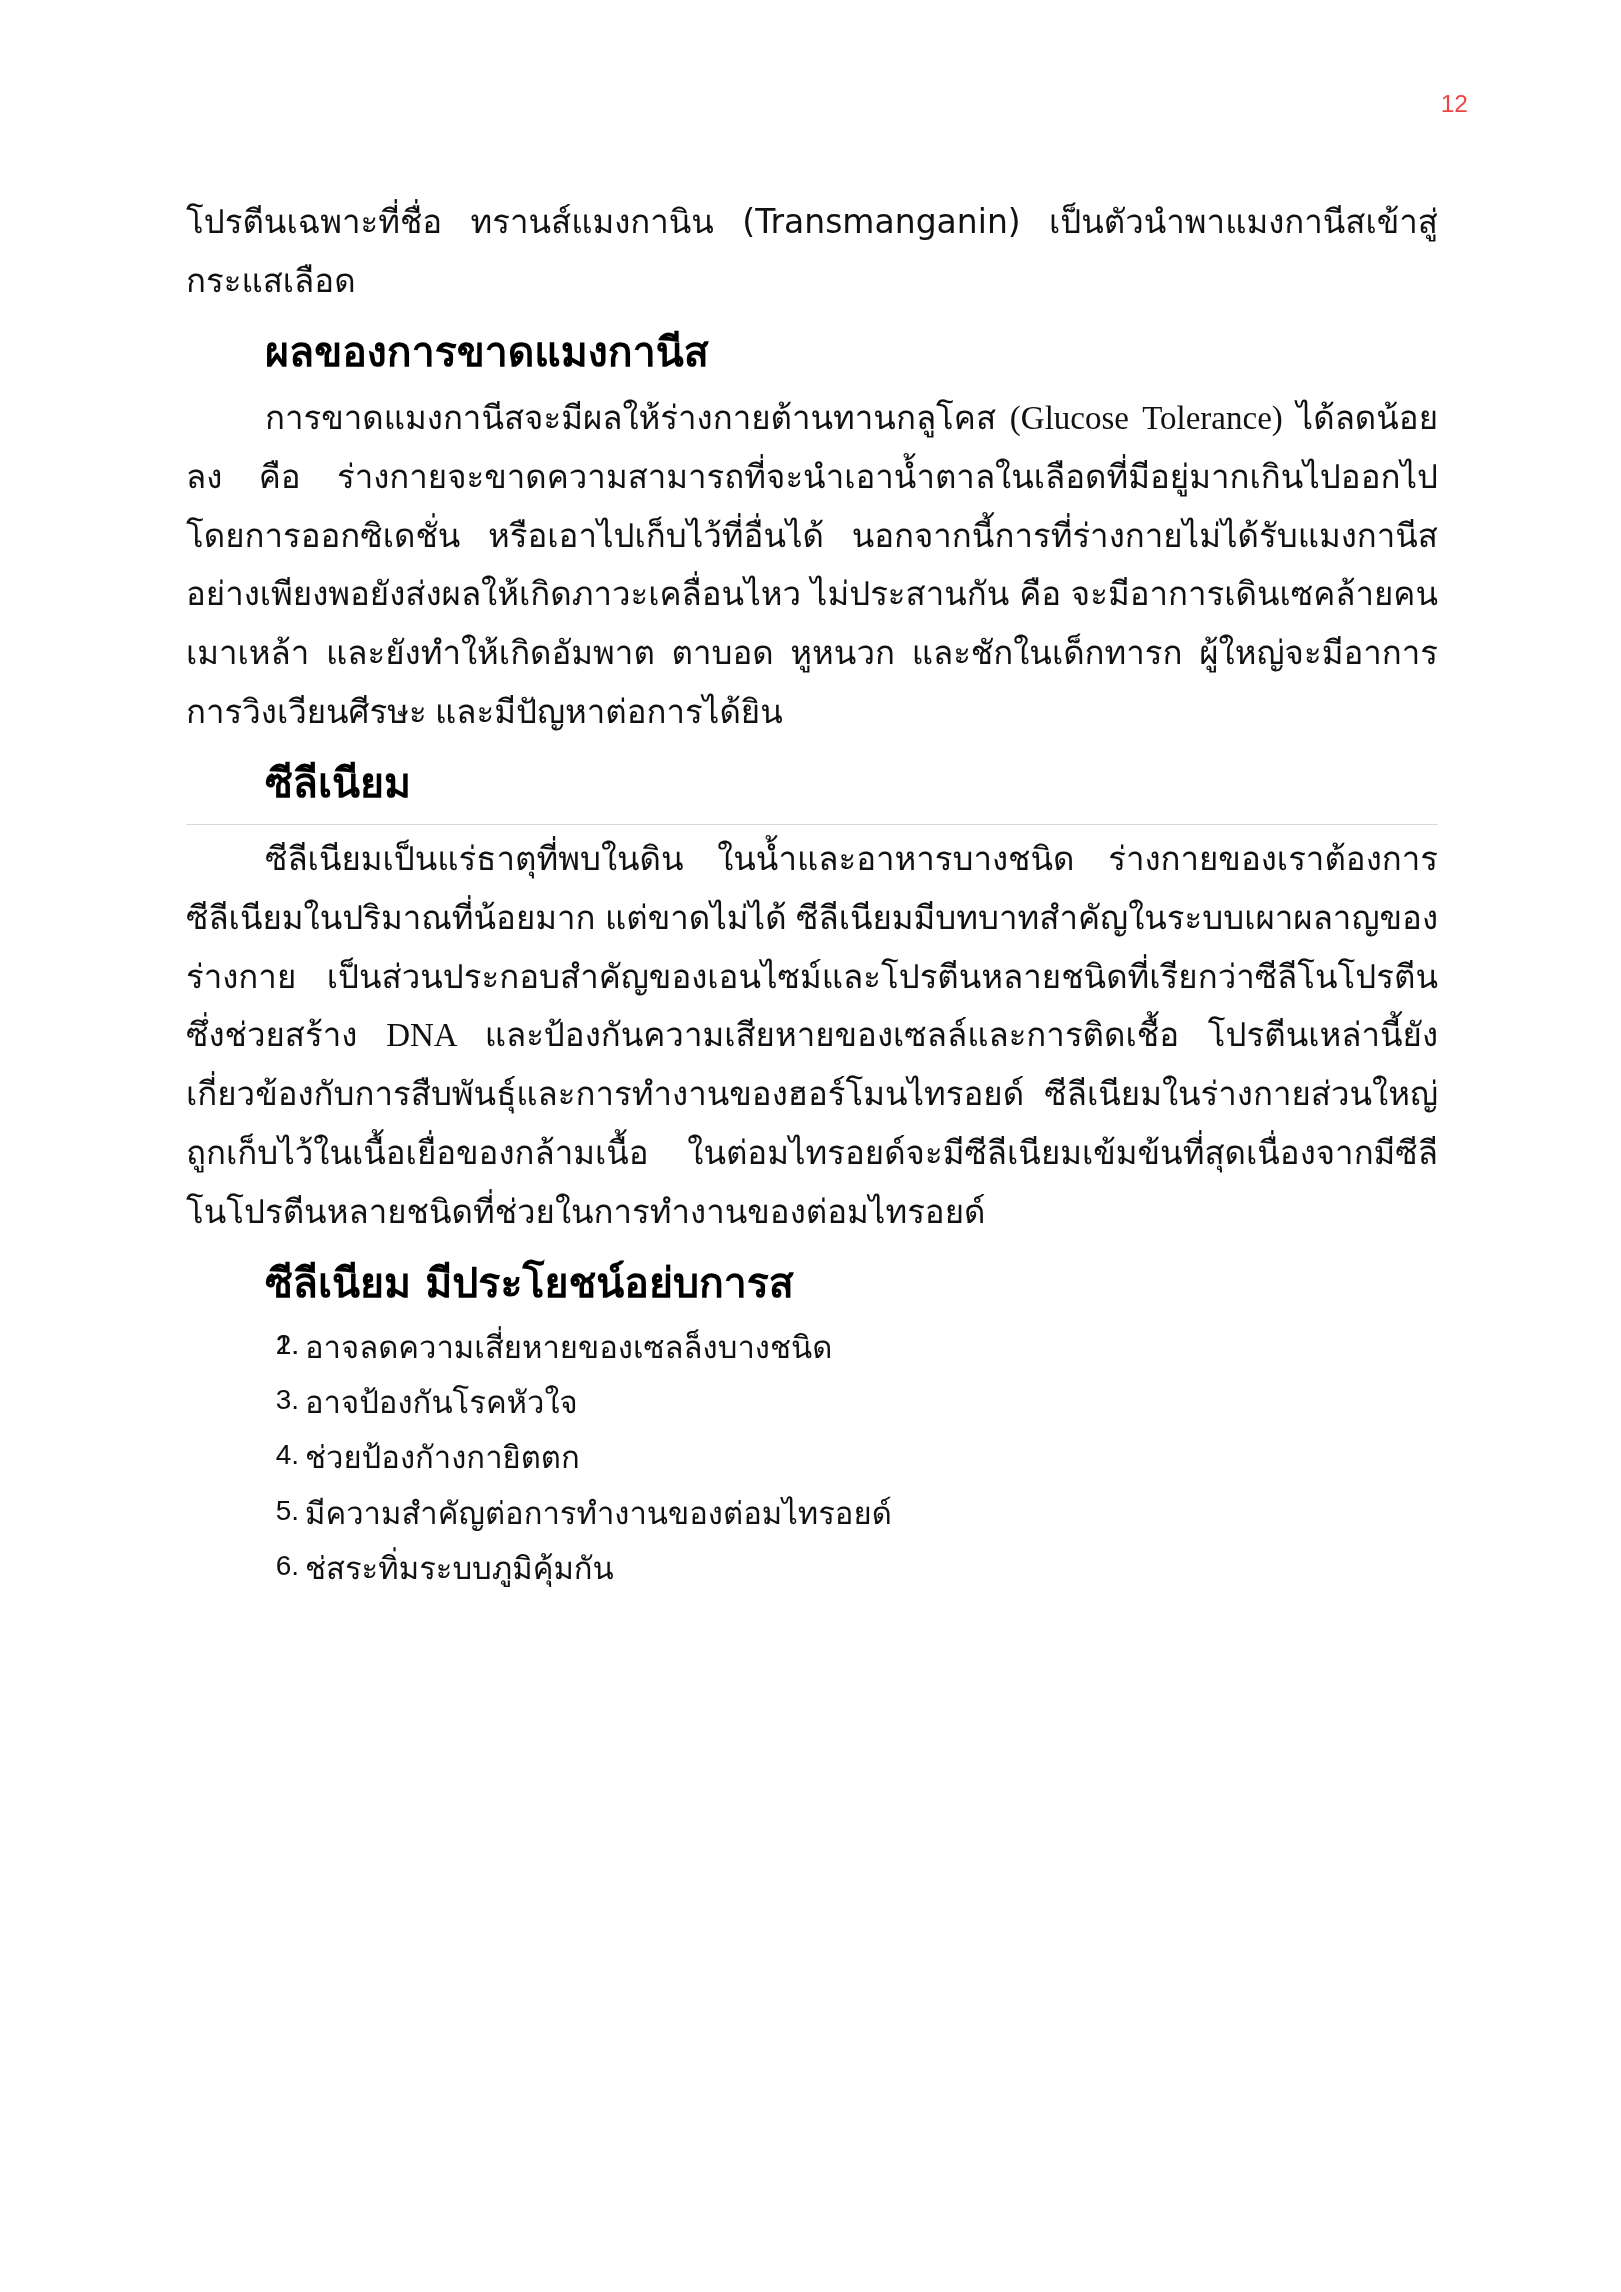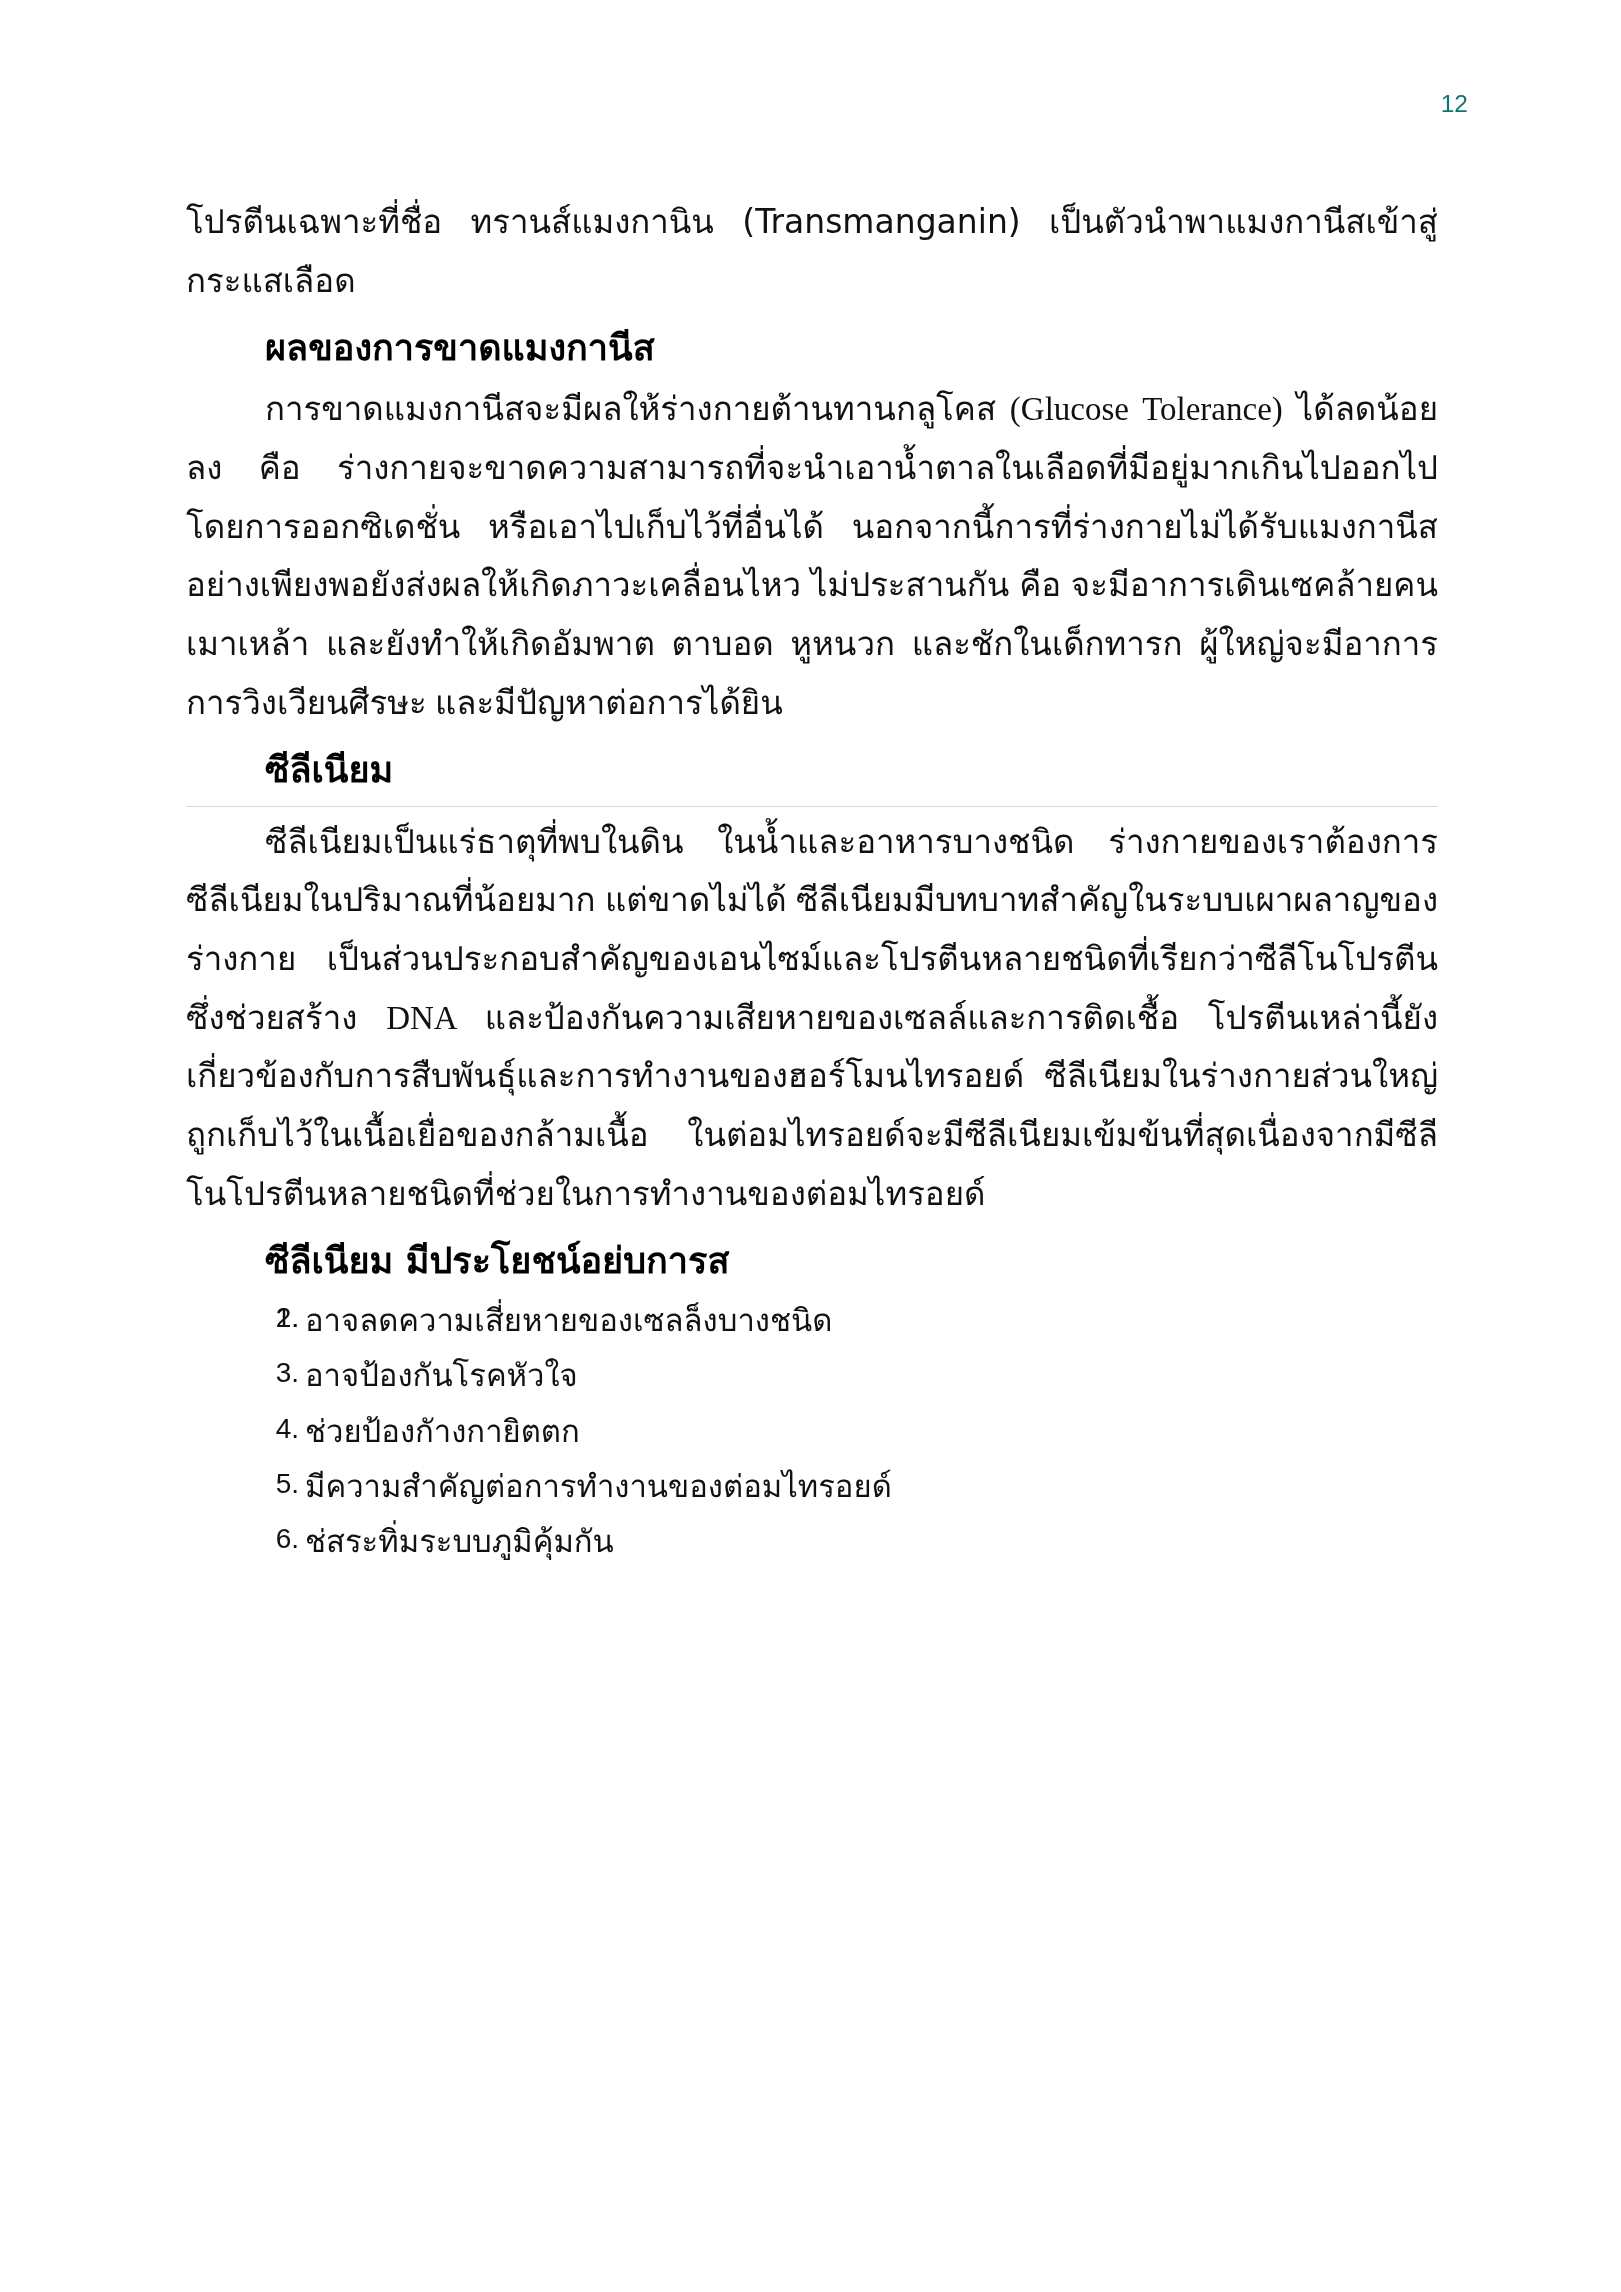--- a/index.html
+++ b/index.html
@@ -15,39 +15,39 @@
     font-family: "DejaVu Sans", sans-serif;
     color: #000000;
     box-sizing: border-box;
   }
   .page-number {
     position: absolute;
     top: 90px;
     right: 153px;
     font-size: 24.5px;
     font-family: "Liberation Sans", sans-serif;
-    color: #0f766e;
+    color: #ef4444;
   }
   .content {
     position: absolute;
     left: 186px;
     top: 193px;
     width: 1252px;
   }
   .para {
     font-size: 33px;
     line-height: 1.78;
     text-align: justify;
     text-justify: inter-word;
     margin: 0 0 0 0;
     color: #111111;
   }
   .para.indent { text-indent: 79px; font-family: Liberation Serif, serif; }
   .heading {
-    font-size: 36px;
+    font-size: 41px;
     line-height: 1.78;
     font-weight: bold;
     margin: 0;
     padding-left: 79px;
     color: #000000;
   }
   .spacer-sm { height: 5.6px; }
   .rule {
     height: 0.9px;
     background: #d8d8d8;

